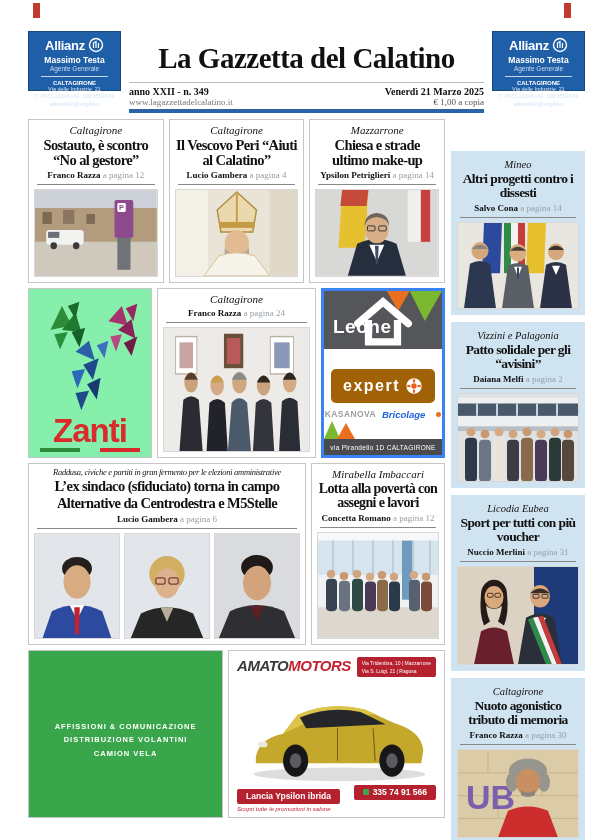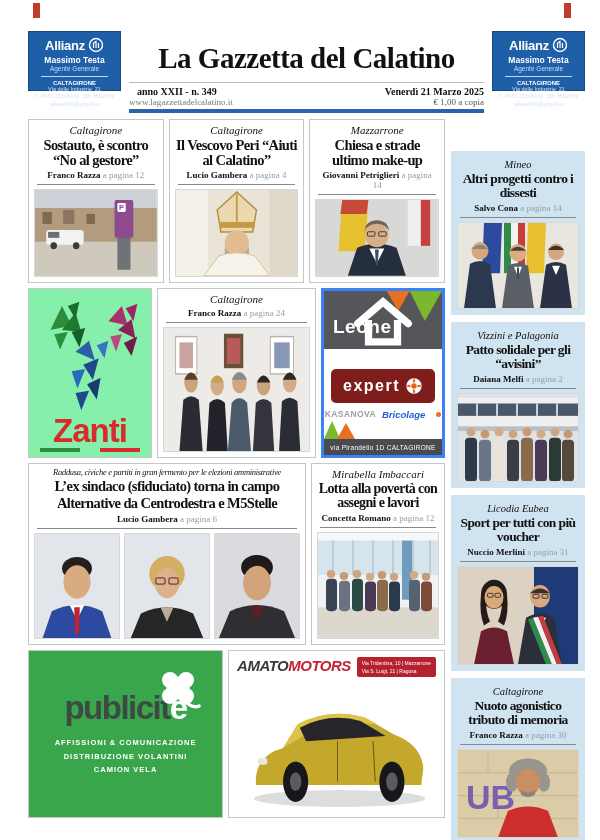--- a/index.html
+++ b/index.html
@@ -15,21 +15,21 @@
   .al-brandrow{display:flex;justify-content:center;align-items:center;gap:3px;}
   .al-brand{font-weight:bold;font-size:13px;letter-spacing:-.3px;}
   .al-agent{font-size:8.5px;font-weight:bold;margin-top:2px;}
   .al-role{font-size:6.5px;color:#c9dcf0;}
   .al-div{border-top:1px solid rgba(255,255,255,.75);margin:4px 9px 3px;}
   .al-city{font-size:6px;font-weight:bold;}
   .al-small{font-size:5.5px;color:#d6e4f2;line-height:1.35;}
   .masthead{flex:1;min-width:0;}
   .mast-title{font-size:29px;font-weight:bold;text-align:center;letter-spacing:-.5px;line-height:1;margin-top:13px;white-space:nowrap;}
   .mast-info{display:flex;justify-content:space-between;align-items:flex-end;margin-top:9px;border-top:1px solid #bbb;padding-top:3px;}
-  .mi-issue{font-weight:bold;font-size:10px;margin-left:8px;}
+  .mi-issue{font-weight:bold;font-size:10px;}
   .mi-site{font-size:9px;color:#777;}
   .mi-date{font-weight:bold;font-size:10px;text-align:right;}
   .mi-price{font-size:9px;color:#555;text-align:right;}
   .blue-bar{height:4px;background:#2b62a8;margin-top:2px;}
 
   
   .content{display:flex;gap:6px;padding:6px 15px 0 28px;}
   .main{width:417px;flex:none;display:flex;flex-direction:column;gap:5px;}
   .side{flex:1;min-width:0;display:flex;flex-direction:column;gap:7px;margin-top:32px;}
   .row{display:flex;gap:5px;}
@@ -65,21 +65,21 @@
   .zb-g{background:#2e8b3a}.zb-r{background:#d92b2b}
   .r2 .art{flex:1}
   .ad-leone{width:124px;flex:none;border:3px solid #3b82f6;background:#55565a;display:flex;flex-direction:column;
             box-sizing:border-box;overflow:hidden;font-family:"Liberation Sans",sans-serif;}
   .leone-top{height:58px;position:relative;flex:none;}
   .leone-top svg{position:absolute;inset:0;width:100%;height:100%;}
   .leone-logo{position:absolute;left:9px;top:26px;color:#fff;font-weight:bold;font-size:19px;letter-spacing:.5px;line-height:1;}
   .leone-house{position:absolute;left:11px;top:8px;}
   .leone-mid{flex:1;background:#fff;display:flex;flex-direction:column;align-items:center;justify-content:center;
              gap:6px;padding:6px 7px;position:relative;}
-  .expert-box{background:#7f1d1d;border-radius:5px;width:100%;height:34px;display:flex;align-items:center;
+  .expert-box{background:#a16207;border-radius:5px;width:100%;height:34px;display:flex;align-items:center;
               justify-content:center;gap:5px;box-sizing:border-box;}
   .expert-text{color:#fff;font-weight:bold;font-size:16px;letter-spacing:1.5px;}
   .leone-brands{display:flex;gap:6px;align-items:center;}
   .kasanova{color:#9a9da2;font-weight:bold;font-size:8.5px;letter-spacing:.4px;}
   .bricolage{color:#1f5fd9;font-weight:bold;font-style:italic;font-size:9.5px;display:flex;align-items:center;gap:11px;}
   .bri-dot{width:5px;height:5px;border-radius:50%;background:#e8701f;display:inline-block;}
   .leone-tri-bl{position:absolute;left:0;bottom:0;}
   .leone-bottom{height:16px;flex:none;background:#4a4b4f;color:#fff;font-size:6.5px;display:flex;align-items:center;
                 justify-content:center;letter-spacing:.3px;}
 
@@ -225,21 +225,21 @@
               <path d="M52,58 Q65,74 78,58 L78,64 Q65,76 52,64 Z" fill="#b0a89a"></path>
               <path d="M30,86 L46,66 Q65,60 84,66 L100,86 Z" fill="#f6f3ea" stroke="#d8c48c" stroke-width="1"></path>
             </svg>
           </div>
         </div>
 
         <div class="art">
           <div class="kicker">Mazzarrone</div>
           <div class="hl">Chiesa e strade ultimo make-up</div>
           <div class="byline">
-            <span class="au">Giovanni Petriglieri</span>
+            <span class="au">Ypsilon Petriglieri</span>
             <span class="pg">a pagina 14</span>
           </div>
           <div class="photo">
             <svg viewBox="0 0 130 86" preserveAspectRatio="none">
               <rect width="130" height="86" fill="#d8d8d6"></rect>
               <polygon points="28,0 56,0 52,58 24,58" fill="#e6c02e"></polygon>
               <polygon points="28,0 56,0 54,16 26,16" fill="#c64a3a"></polygon>
               <rect x="98" width="24" height="52" fill="#efefed"></rect>
               <rect x="112" width="10" height="52" fill="#c64040"></rect>
               <path d="M34,86 L44,54 Q65,45 86,54 L96,86 Z" fill="#242e3c"></path>
@@ -445,33 +445,20 @@
                   <rect x="103" y="51" width="11" height="31" rx="4" fill="#7a4a3a"></rect>
               </g>
             </svg>
           </div>
         </div>
       </div>
 
       <div class="row r4">
 
         <div class="ad-pub">
-          <div class="pub-title">
-            <span>publicit</span><span class="pub-accent">è</span>
-            <svg class="pub-clover" width="46" height="50" viewBox="0 0 46 50">
-              <g fill="#fff">
-                <circle cx="15" cy="15" r="8"></circle>
-                  <circle cx="31" cy="15" r="8"></circle>
-                <circle cx="15" cy="31" r="8"></circle>
-                  <circle cx="31" cy="31" r="8"></circle>
-                <polygon points="23,11 35,23 23,35 11,23"></polygon>
-              </g>
-              <path d="M28,35 Q38,44 44,41" stroke="#fff" stroke-width="3.5" fill="none" stroke-linecap="round"></path>
-            </svg>
-          </div>
           <div class="pub-lines">
             <div>AFFISSIONI &amp; COMUNICAZIONE</div>
             <div>DISTRIBUZIONE VOLANTINI</div>
             <div>CAMION VELA</div>
           </div>
         </div>
 
         <div class="ad-amato">
           <div class="amato-top">
             <div class="amato-logo">
@@ -489,20 +476,30 @@
               <path d="M44,42 L58,28 Q88,18 122,24 L134,28 Q96,26 66,34 Z" fill="#dcc44a"></path>
               <path d="M60,30 Q88,21 118,26 L142,35 L66,38 Z" fill="#26262a"></path>
               <line x1="96" y1="38" x2="96" y2="62" stroke="#6a5e18" stroke-width="1"></line>
               <line x1="130" y1="38" x2="132" y2="62" stroke="#6a5e18" stroke-width="1"></line>
               <circle cx="56" cy="62" r="12" fill="#17171a"></circle>
                 <circle cx="56" cy="62" r="5.5" fill="#5a5a62"></circle>
               <circle cx="148" cy="62" r="12" fill="#17171a"></circle>
                 <circle cx="148" cy="62" r="5.5" fill="#5a5a62"></circle>
               <rect x="20" y="48" width="9" height="4" rx="2" fill="#e8e8e0"></rect>
             </svg>
+          </div>
+          <div class="amato-bottom">
+            <div class="amato-left">
+              <span class="pill">Lancia Ypsilon ibrida</span>
+              <div class="amato-promo">Scopri tutte le promozioni in salone</div>
+            </div>
+            <span class="pill">
+              <span class="phone-dot"></span>
+              <span>335 74 91 566</span>
+            </span>
           </div>
         </div>
       </div>
     </div>
 
     <div class="side">
 
       <div class="side-card sc1">
         <div class="kicker">Mineo</div>
         <div class="hl">Altri progetti contro i dissesti</div>

